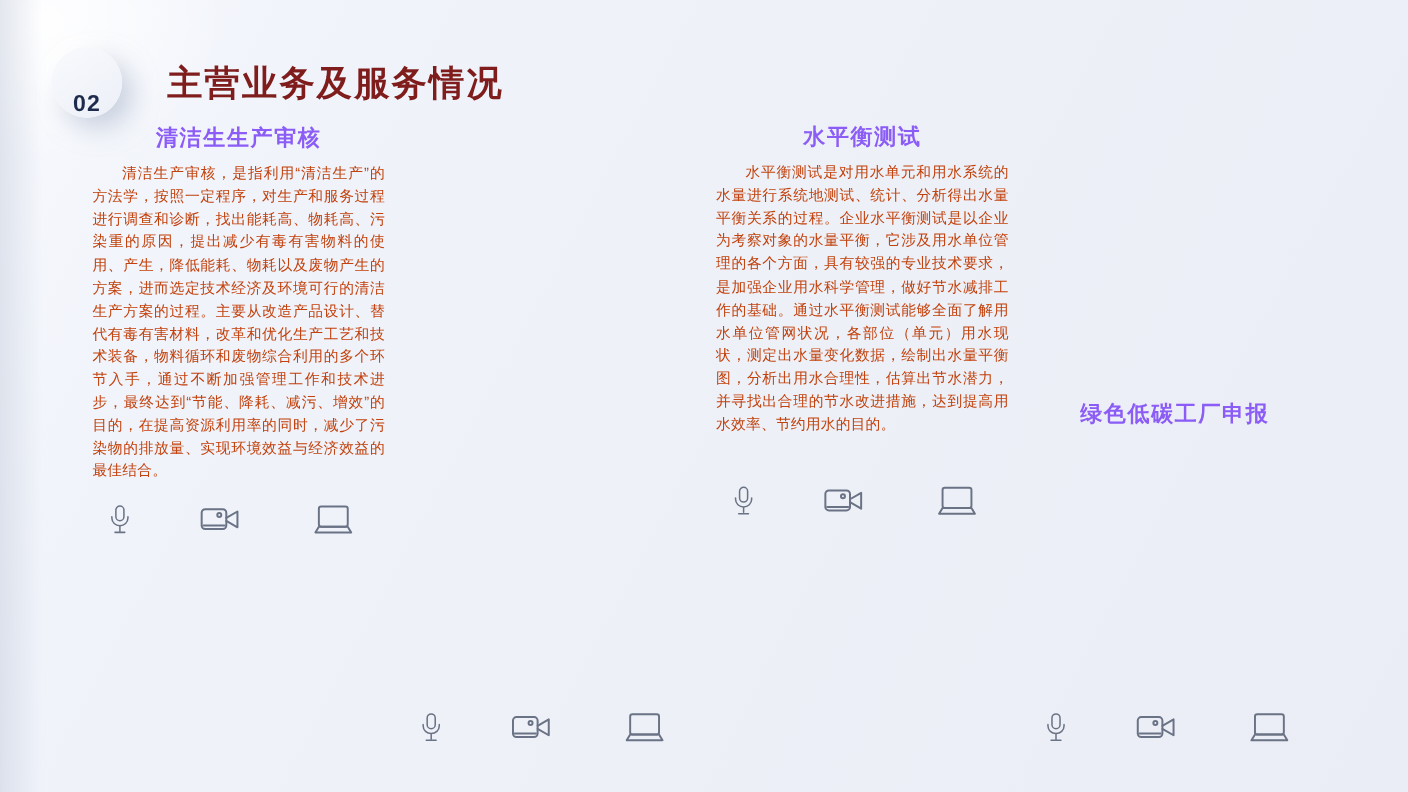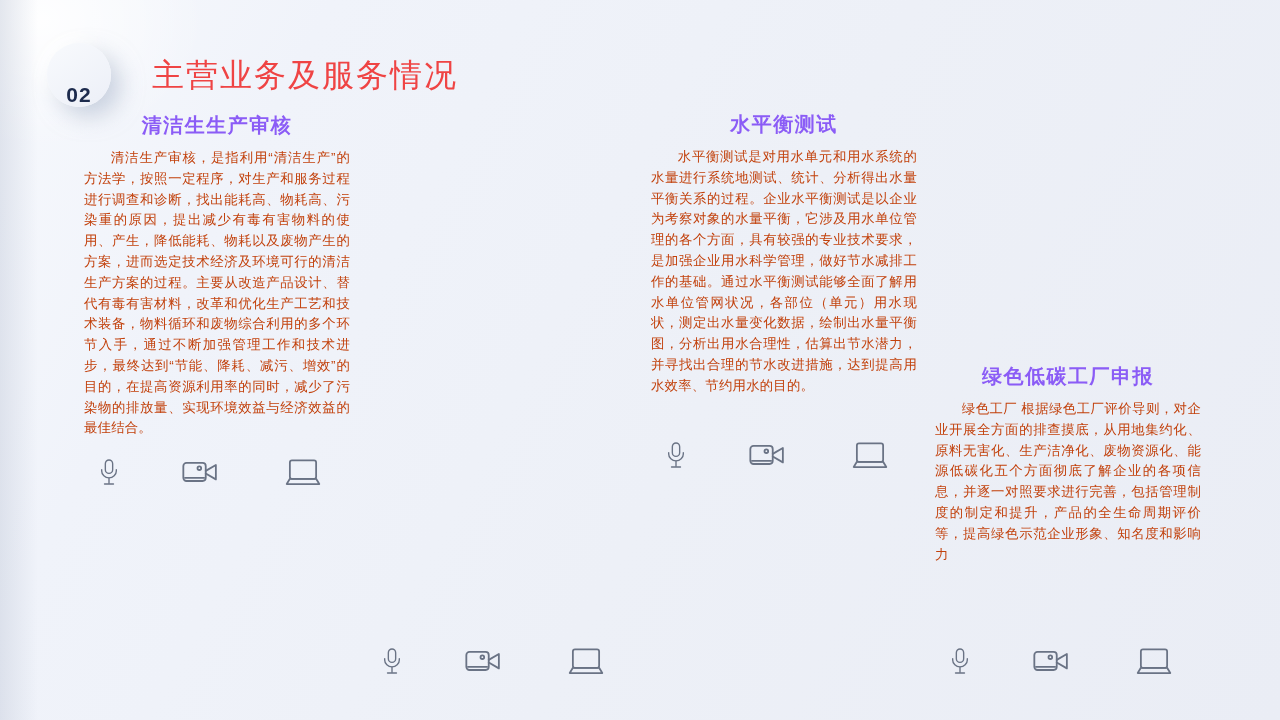--- a/index.html
+++ b/index.html
@@ -23,21 +23,21 @@
   .badge {
     position: absolute; left: 47px; top: 43px;
     width: 64px; height: 64px; border-radius: 50%;
     background: linear-gradient(145deg, #f8fafd, #eceff7);
     box-shadow: 10px 10px 22px rgba(166,178,200,0.55), -7px -7px 16px #ffffff;
     display: flex; align-items: flex-end; justify-content: center;
     font-size: 21px; font-weight: bold; color: #1d2b4d; letter-spacing: 1px;
   }
   .page-title {
     position: absolute; left: 152px; top: 54px;
-    font-size: 32px; font-weight: 400; color: #ef4444; letter-spacing: 2px;
+    font-size: 32px; font-weight: 700; color: #7f1d1d; letter-spacing: 2px;
   }
   
   .col { position: absolute; width: 266px; }
   .col h2 {
     text-align: center; font-size: 20px; font-weight: bold;
     color: #8b5cf6; letter-spacing: 1.5px; margin-bottom: 9px;
   }
   .col p {
     font-size: 13.4px; line-height: 20.8px; color: #c2410c;
     text-align: justify; text-indent: 2em; letter-spacing: 0.2px;
@@ -128,21 +128,20 @@
       </svg>
       <svg width="42" height="32" viewBox="0 0 40 30">
         <rect x="7.5" y="3" width="25" height="17.5" rx="2"></rect>
         <path d="M7.5 20.5 L4.5 25.5 H35.5 L32.5 20.5 Z"></path>
       </svg>
     </div>
   </section>
 
   <section class="col c4">
     <h2>绿色低碳工厂申报</h2>
-    <p>绿色工厂 根据绿色工厂评价导则，对企业开展全方面的排查摸底，从用地集约化、原料无害化、生产洁净化、废物资源化、能源低碳化五个方面彻底了解企业的各项信息，并逐一对照要求进行完善，包括管理制度的制定和提升，产品的全生命周期评价等，提高绿色示范企业形象、知名度和影响力</p>
     <div class="icons">
       <svg width="26" height="40" viewBox="0 0 32 36">
         <rect x="11.5" y="2" width="9" height="16.5" rx="4.5"></rect>
         <path d="M7 14 v1.5 a9 8.5 0 0 0 18 0 V14"></path>
         <path d="M16 24.5 V30 M10.5 31.5 h11"></path>
       </svg>
       <svg width="46" height="32" viewBox="0 0 40 30">
         <rect x="2.5" y="5.5" width="21" height="17" rx="3"></rect>
         <circle cx="17.5" cy="10.5" r="1.7"></circle>
         <path d="M23.5 13 L33 7.5 V21 L23.5 15.5"></path>

